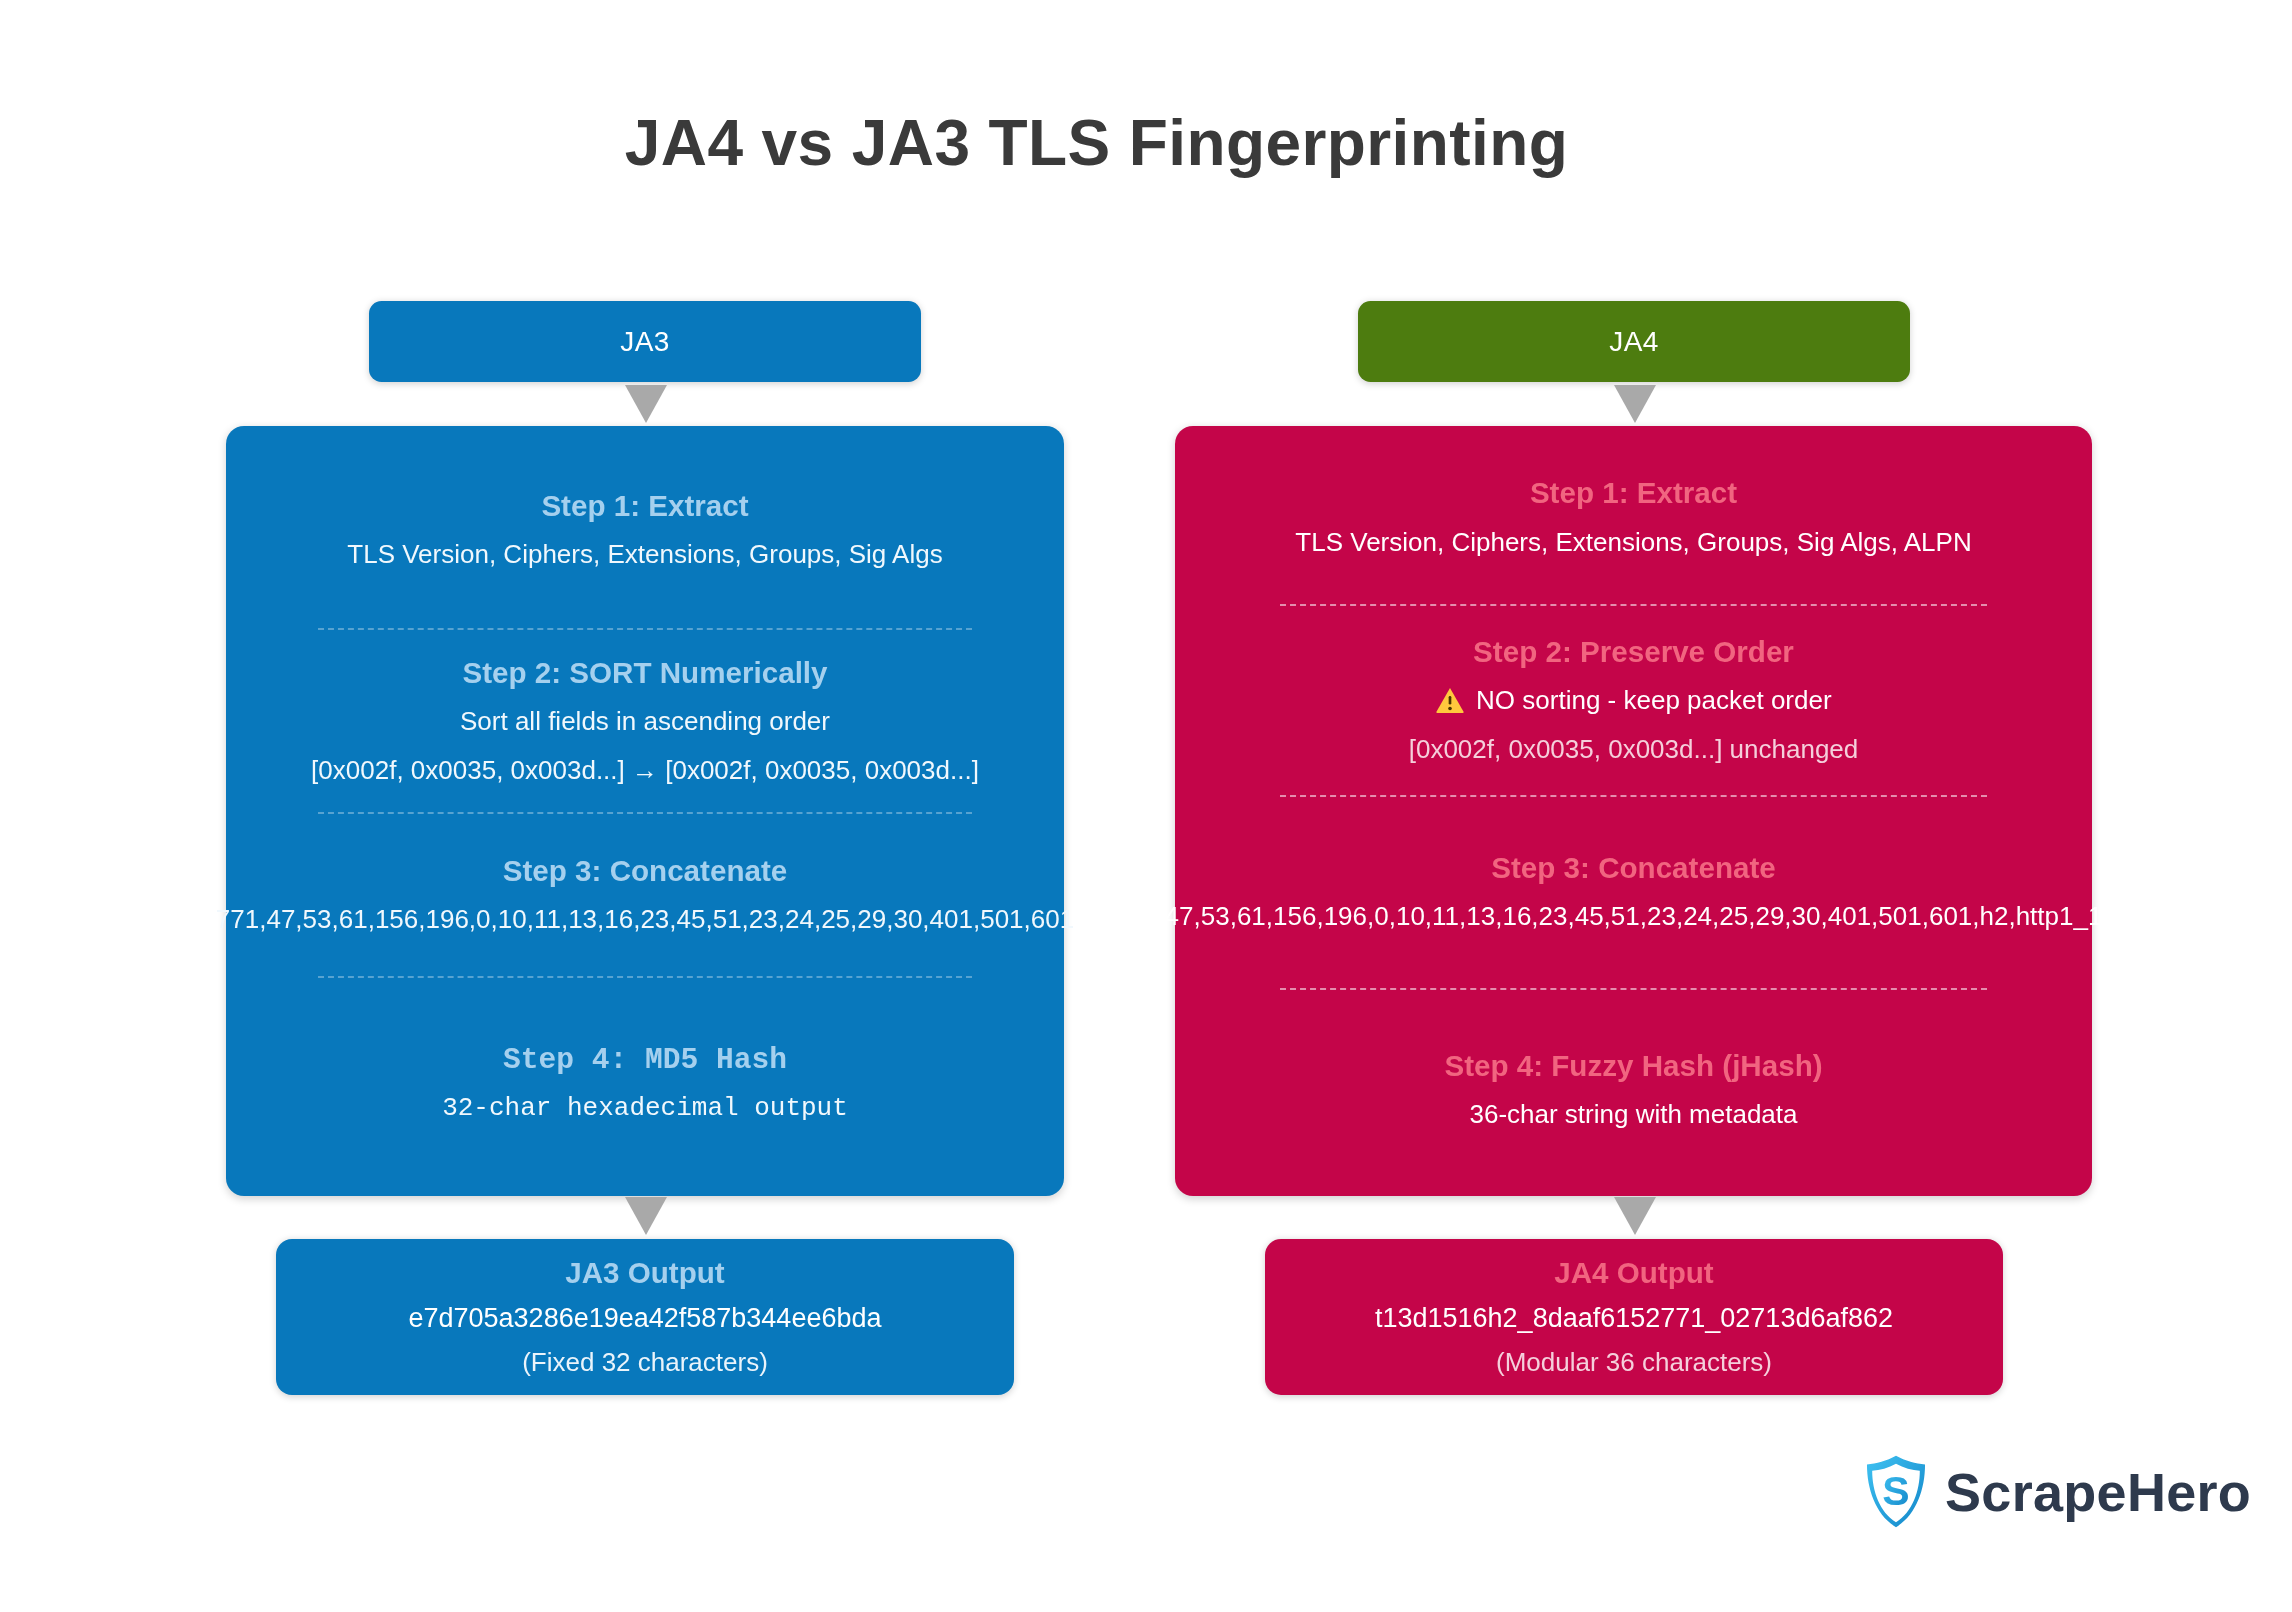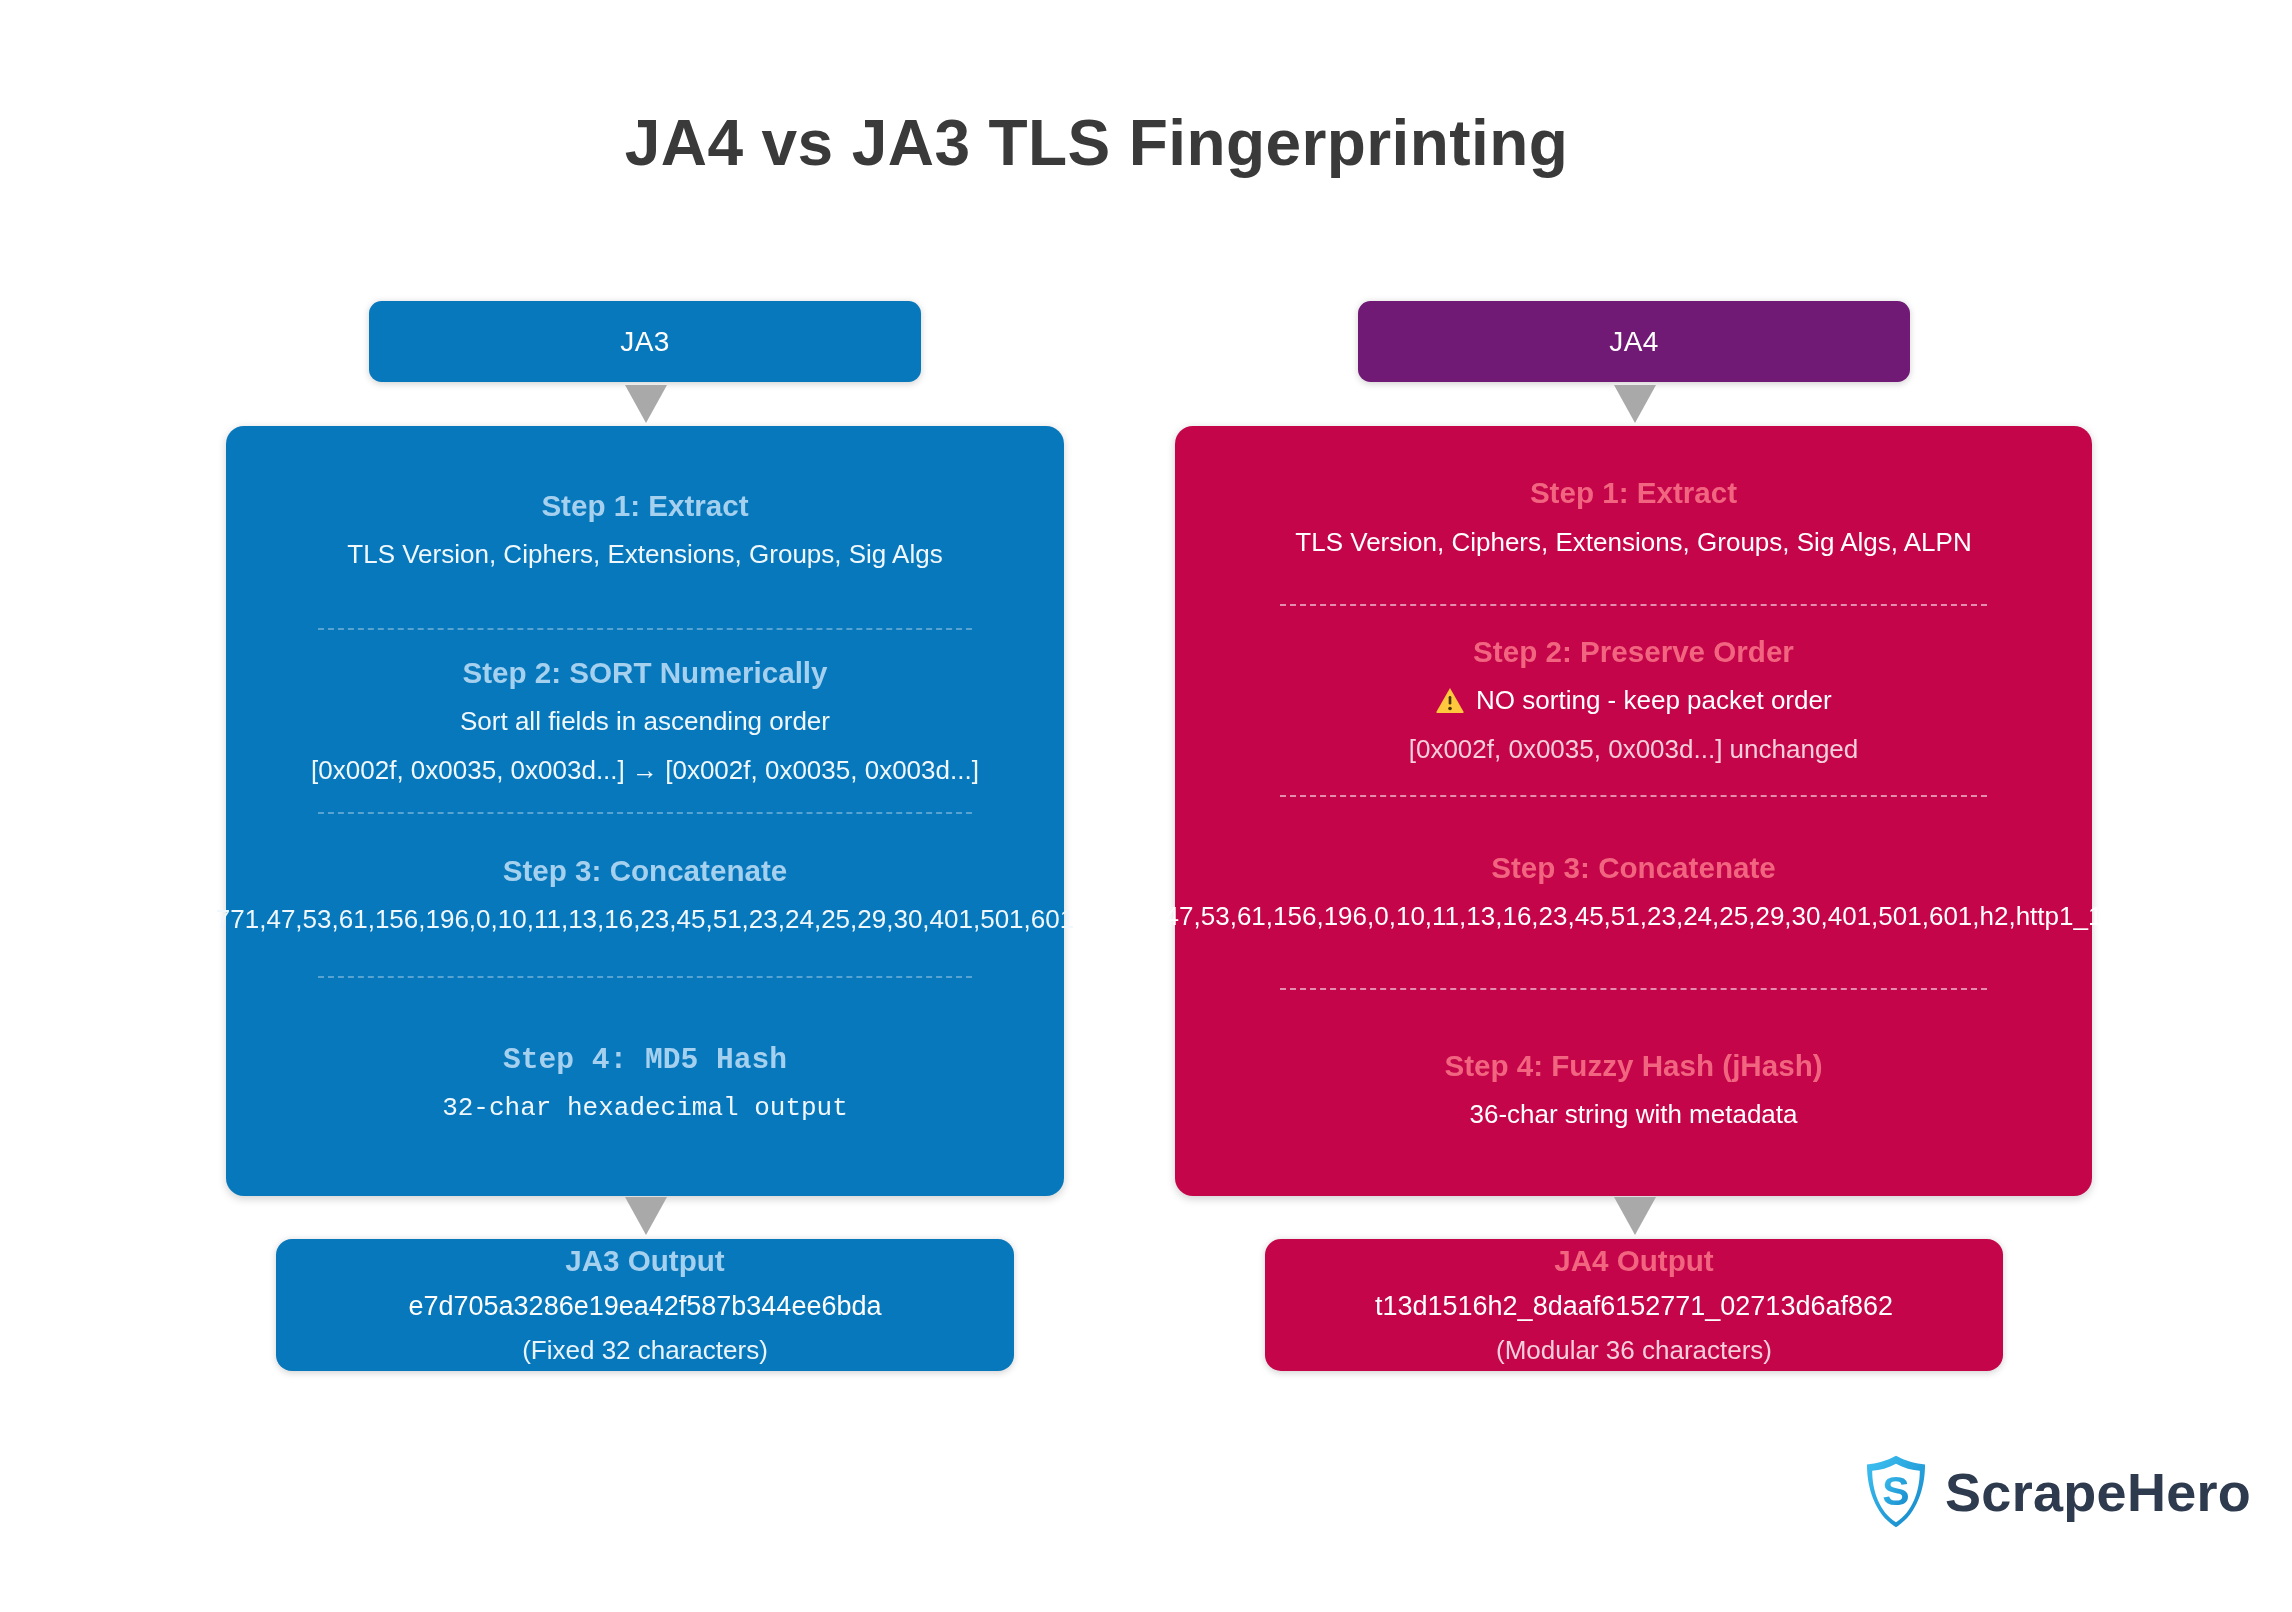--- a/index.html
+++ b/index.html
@@ -12,21 +12,21 @@
     font-size:64px;font-weight:600;color:#3a3a3a;letter-spacing:0.4px;
   }
   
   .pill{
     position:absolute;top:301px;width:552px;height:81px;border-radius:12.5px;
     display:flex;align-items:center;justify-content:center;
     color:#ffffff;font-size:28px;letter-spacing:0.4px;
     box-shadow:0 1.8px 7.2px rgba(0,0,0,0.18);
   }
   .pill.blue{left:369px;background:#0878bc;}
-  .pill.red{left:1358px;background:#701a75;align-items:center;}
+  .pill.red{left:1358px;background:#4d7c0f;align-items:center;}
   
   .arrow{
     position:absolute;width:0;height:0;
     border-left:21.5px solid transparent;border-right:21.5px solid transparent;
     border-top:38px solid #a9a9a9;
   }
   .arrow.a1{left:625px;top:385px;}
   .arrow.a2{left:1614px;top:385px;}
   .arrow.a3{left:625px;top:1197px;}
   .arrow.a4{left:1614px;top:1197px;}
@@ -54,21 +54,21 @@
   .step-line{font-size:26px;line-height:1.32;color:#f1f8fd;}
   .main-box.red .step-line{color:#ffffff;}
   .main-box.red .step-line.soft{color:#f5cfdb;}
   .warn-row{display:flex;align-items:center;justify-content:center;gap:10.7px;}
   .warn-svg{width:30px;height:29px;flex:0 0 auto;}
   .divider{height:0;margin:0 auto;}
   .main-box.blue .divider{width:78%;border-top:2.7px dashed rgba(255,255,255,0.32);}
   .main-box.red  .divider{width:77%;border-top:2.7px dashed rgba(255,255,255,0.55);}
   
   .out-box{
-    position:absolute;top:1239px;width:738px;height:132px;border-radius:16px;
+    position:absolute;top:1239px;width:738px;height:156px;border-radius:16px;
     display:flex;flex-direction:column;justify-content:center;align-items:center;gap:13.4px;
     text-align:center;box-shadow:0 1.8px 7.2px rgba(0,0,0,0.18);
   }
   .out-box.blue{left:276px;background:#0878bc;}
   .out-box.red{left:1265px;background:#c40549;}
   .out-title{font-size:29.6px;font-weight:700;}
   .out-box.blue .out-title{color:#a5d0ee;}
   .out-box.red  .out-title{color:#f16580;}
   .out-hash{font-size:27px;color:#ffffff;}
   .out-note{font-size:26px;color:#eaf4fb;}

